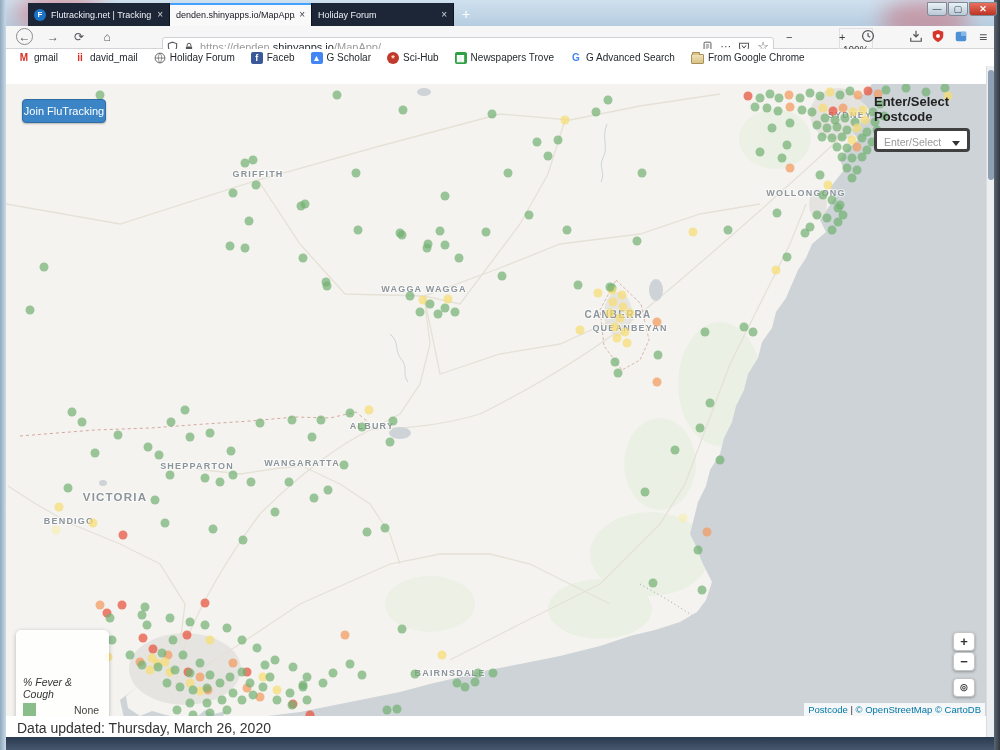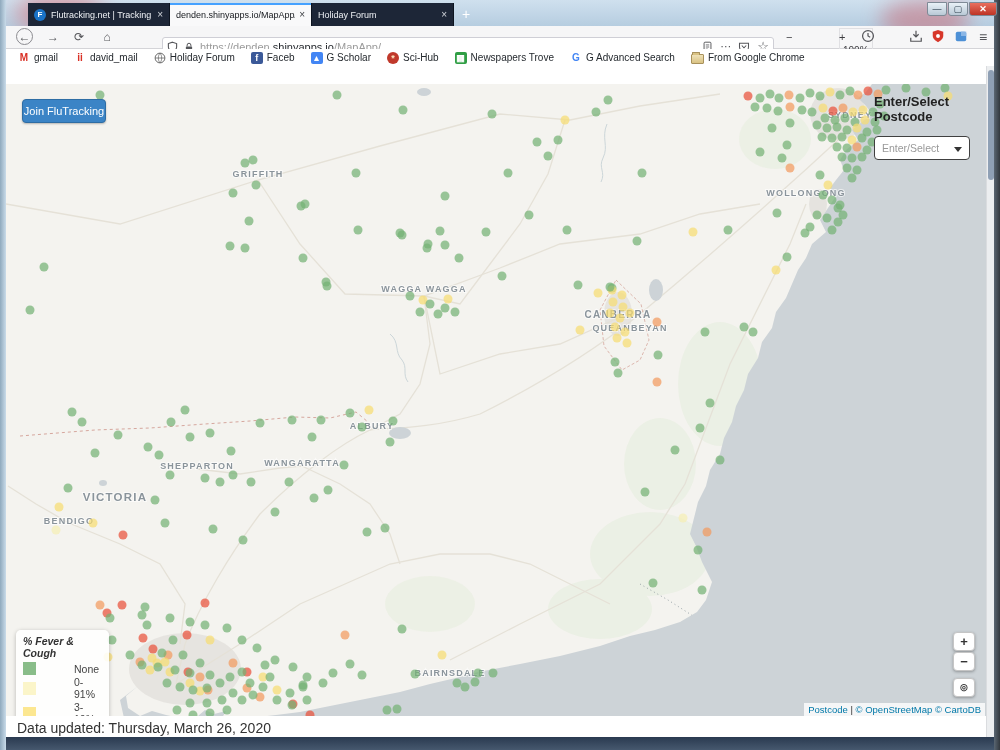--- a/index.html
+++ b/index.html
@@ -77,28 +77,28 @@
   #map svg{position:absolute;left:0;top:0;}
   .map-label{fill:#8a949b;font-weight:bold;letter-spacing:1.2px;
     paint-order:stroke;stroke:#ffffff;stroke-width:2px;stroke-opacity:.6;}
 
   #join-btn{position:absolute;left:16px;top:15px;width:84px;height:24px;background:#3b84c6;
     border:1px solid #2e6da4;border-radius:4px;color:#fff;font-size:11px;text-align:center;
     line-height:22px;box-shadow:0 1px 2px rgba(0,0,0,.25);}
 
   #postcode-panel{position:absolute;left:868px;top:10px;width:104px;}
   #postcode-label{font-size:13px;font-weight:bold;color:#222;text-align:left;}
-  #postcode-select{margin-top:12px;width:96px;height:24px;background:#fff;border:1px solid #404040;
+  #postcode-select{margin-top:4px;width:96px;height:24px;background:#fff;border:3px solid #404040;
     border-radius:4px;font-size:10.5px;color:#999;line-height:22px;padding-left:7px;position:relative;}
   #postcode-caret{position:absolute;right:7px;top:10px;width:0;height:0;
     border-left:4px solid transparent;border-right:4px solid transparent;border-top:5px solid #333;}
 
   #legend{position:absolute;left:10px;top:546px;width:93px;background:rgba(255,255,255,.87);
     border-radius:5px;box-shadow:0 1px 4px rgba(0,0,0,.25);padding:5px 7px 6px 7px;}
-  #legend-title{font-size:10.5px;font-weight:bold;font-style:italic;color:#333;margin-bottom:3px;}
+  #legend-title{font-size:10.5px;font-weight:normal;font-style:italic;color:#333;margin-bottom:3px;margin-top:41px;}
   .legend-row{display:flex;align-items:center;margin-top:1px;gap:33px;}
   .legend-swatch{width:13px;height:13px;margin-right:5px;opacity:.85;flex:none;}
   .legend-label{font-size:10.5px;color:#444;}
 
   .map-ctl{position:absolute;width:22px;height:19px;background:#fff;border:1px solid #c5c5c5;
     border-radius:4px;text-align:center;font-weight:bold;font-size:13px;line-height:17px;color:#333;
     box-shadow:0 1px 3px rgba(0,0,0,.3);}
   #locate-btn{line-height:16px;font-size:9px;}
 
   #attribution{position:absolute;right:1px;bottom:0;background:rgba(255,255,255,.8);

